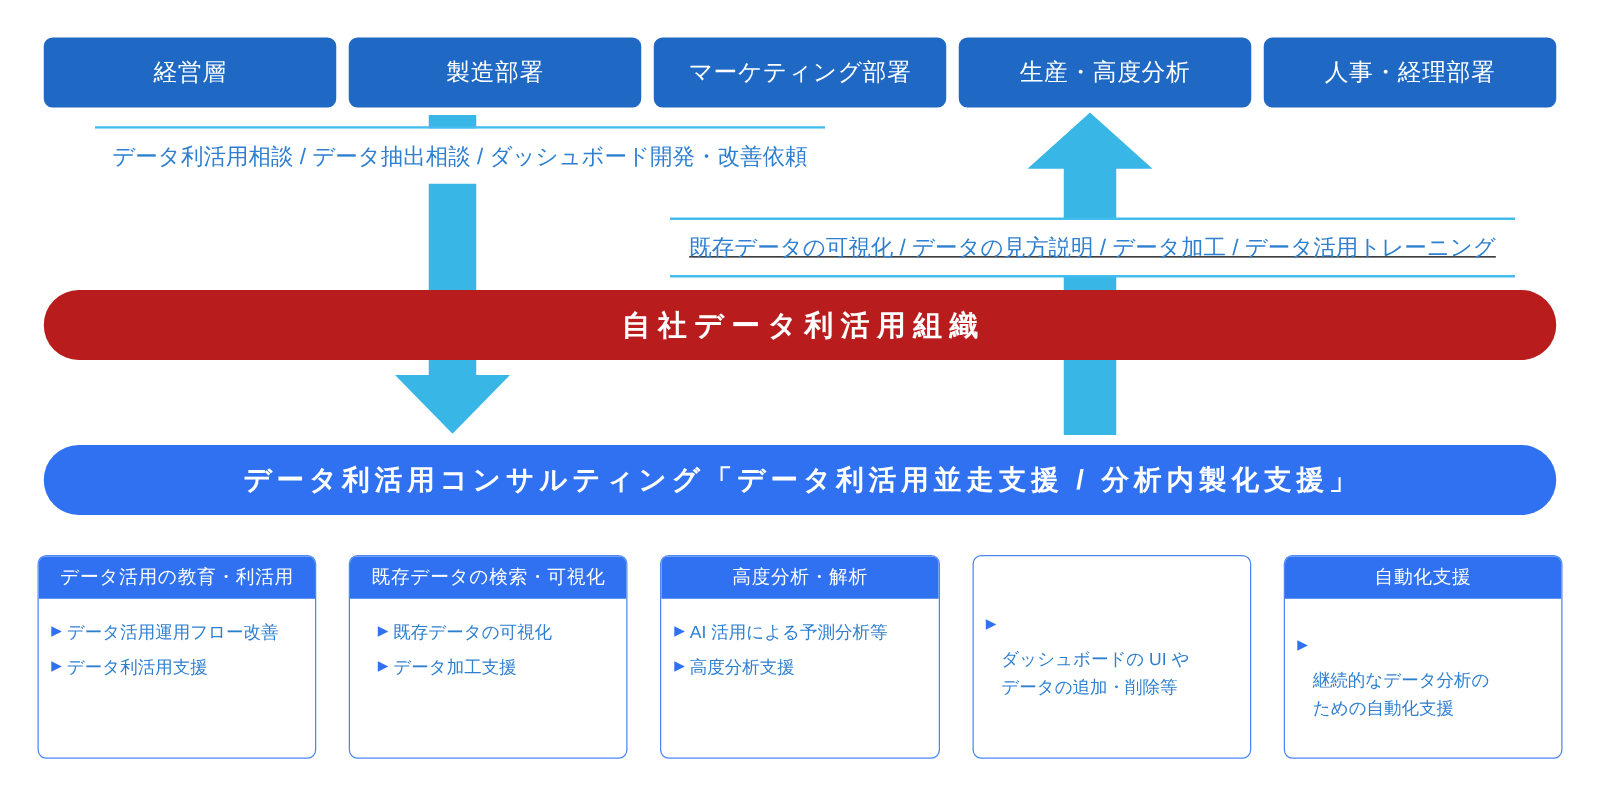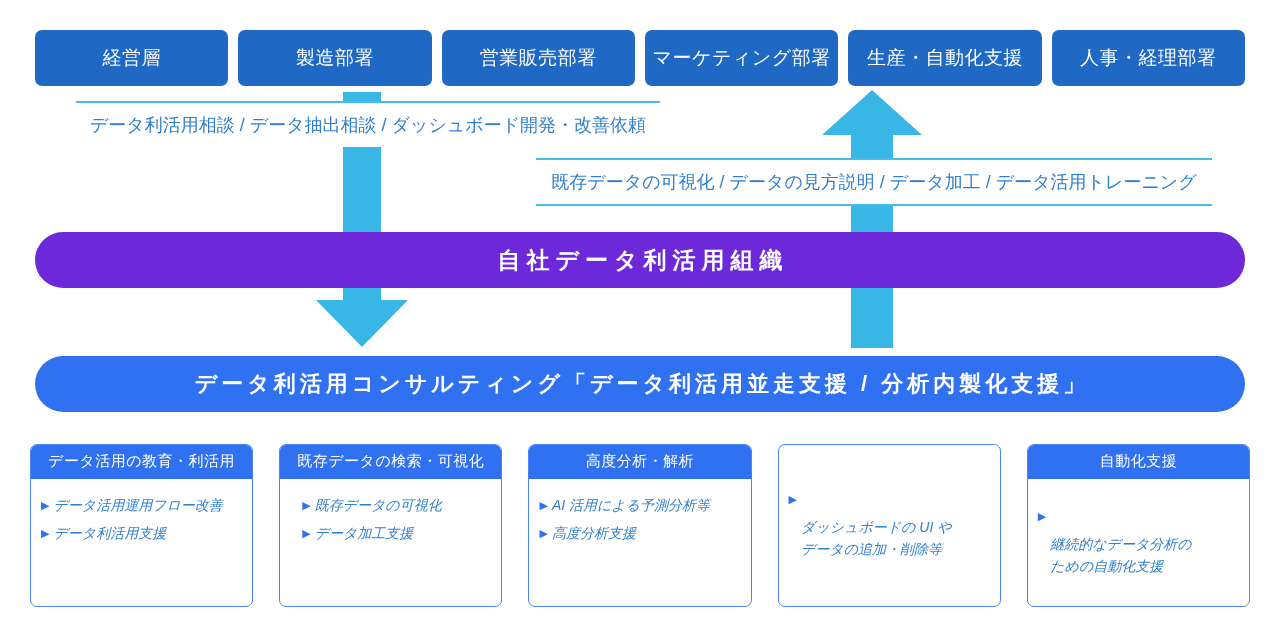--- a/index.html
+++ b/index.html
@@ -69,33 +69,34 @@
     background: #ffffff;
   }
   .annot-1 {
     left: 76px;
     top: 101px;
     width: 584px;
     height: 38px;
   }
   .annot-2 {
     left: 536px;
-    top: 158px;
+    top: 174px;
     width: 676px;
     height: 48px;
+    text-decoration: underline;
   }
 
   
   .org-band {
     position: absolute;
     left: 35px;
     top: 232px;
     width: 1210px;
     height: 56px;
-    background: #6d28d9;
+    background: #b91c1c;
     border-radius: 28px;
     z-index: 3;
     display: flex;
     align-items: center;
     justify-content: center;
   }
   .org-band .band-label {
     color: #ffffff;
     font-size: 23px;
     font-weight: bold;
@@ -179,45 +180,42 @@
     margin-bottom: 6px;
   }
   .bullet:last-child { margin-bottom: 0; }
   .bullet .tri {
     color: #2f71f0;
     font-size: 11px;
     line-height: 1.9;
     margin-right: 4px;
     flex: 0 0 auto;
   }
-  .bullet .btxt { flex: 1 1 auto; font-style: italic; }
+  .bullet .btxt { flex: 1 1 auto; }
   .card-body.centered .bullet { margin-bottom: 0; }
   .indent-card .card-body { padding-left: 22px; }
   .center-card .bullet .btxt { text-align: left; margin-top: 28px; }
 </style>
 </head>
 <body>
 
 <div id="canvas">
 
   <div class="dept-row">
     <div class="dept-box">
         <span>経営層</span>
       </div>
     <div class="dept-box">
         <span>製造部署</span>
       </div>
     <div class="dept-box">
-        <span>営業販売部署</span>
-      </div>
-    <div class="dept-box">
         <span>マーケティング部署</span>
       </div>
     <div class="dept-box">
-        <span>生産・自動化支援</span>
+        <span>生産・高度分析</span>
       </div>
     <div class="dept-box">
         <span>人事・経理部署</span>
       </div>
   </div>
 
   <div class="arrow" style="left:316px; top:92px;">
     <svg width="92" height="255" viewBox="0 0 92 255" xmlns="http://www.w3.org/2000/svg">
       <polygon points="27,0 65,0 65,208 92,208 46,255 0,208 27,208" fill="#38b6e6"></polygon>
     </svg>

